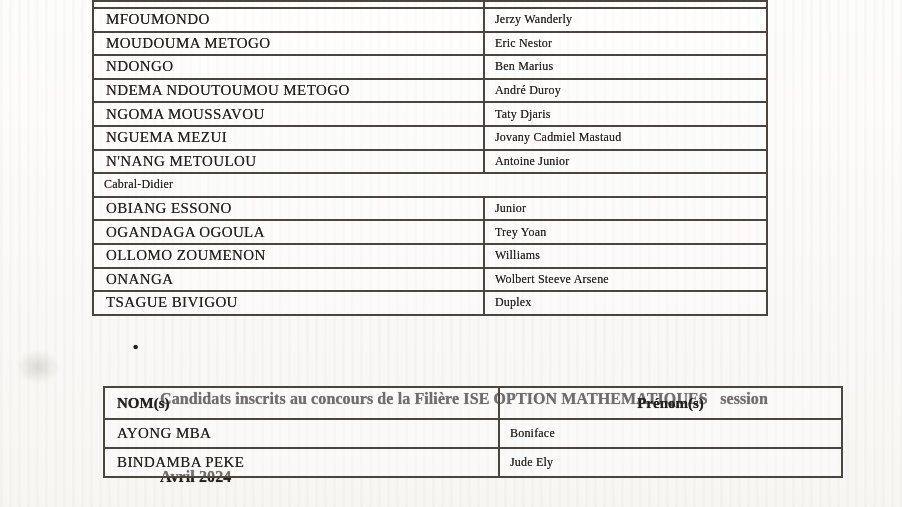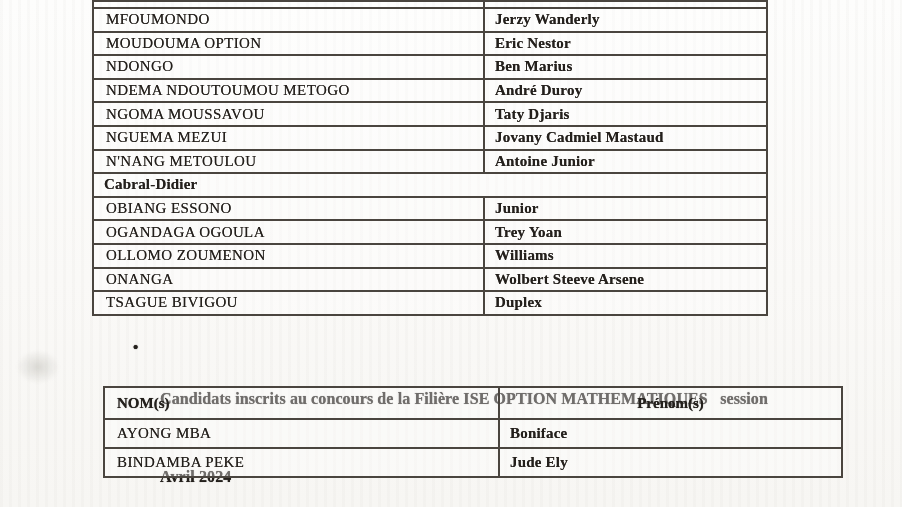--- a/index.html
+++ b/index.html
@@ -53,23 +53,22 @@
     flex: 1; height: 100%;
     display: flex; align-items: center;
     padding-left: 10px;
     overflow: hidden;
   }
   .nom {
     font-size: 15px; letter-spacing: 0.4px;
     text-shadow: 0 0 0.6px rgba(36,32,28,0.75);
   }
   .pre {
-    font-size: 15px; letter-spacing: 0.2px;
+    font-size: 12px; letter-spacing: 0.2px;
     text-shadow: 0 0 0.6px rgba(36,32,28,0.7);
-    font-weight: bold;
   }
   .hdr .c1, .hdr .c2 { font-weight: bold; font-size: 15px; }
   .hdr .c2 { justify-content: center; padding-left: 0; }
   .hdr span { text-shadow: 0 0 0.7px rgba(20,18,16,0.85); }
   .bullets {
     position: absolute; left: 133px; top: 334px; width: 680px;
     display: flex;
   }
   .bullet-glyph {
     font-size: 15px; font-weight: bold;
@@ -93,21 +92,21 @@
   <div class="tbl t1">
     <div class="row partial">
       <div class="c1"></div>
       <div class="c2"></div>
     </div>
     <div class="row">
       <div class="c1 nom">MFOUMONDO</div>
       <div class="c2 pre">Jerzy Wanderly</div>
     </div>
     <div class="row">
-      <div class="c1 nom">MOUDOUMA OPTION</div>
+      <div class="c1 nom">MOUDOUMA METOGO</div>
       <div class="c2 pre">Eric Nestor</div>
     </div>
     <div class="row">
       <div class="c1 nom">NDONGO</div>
       <div class="c2 pre">Ben Marius</div>
     </div>
     <div class="row">
       <div class="c1 nom">NDEMA NDOUTOUMOU METOGO</div>
       <div class="c2 pre">André Duroy</div>
     </div>

